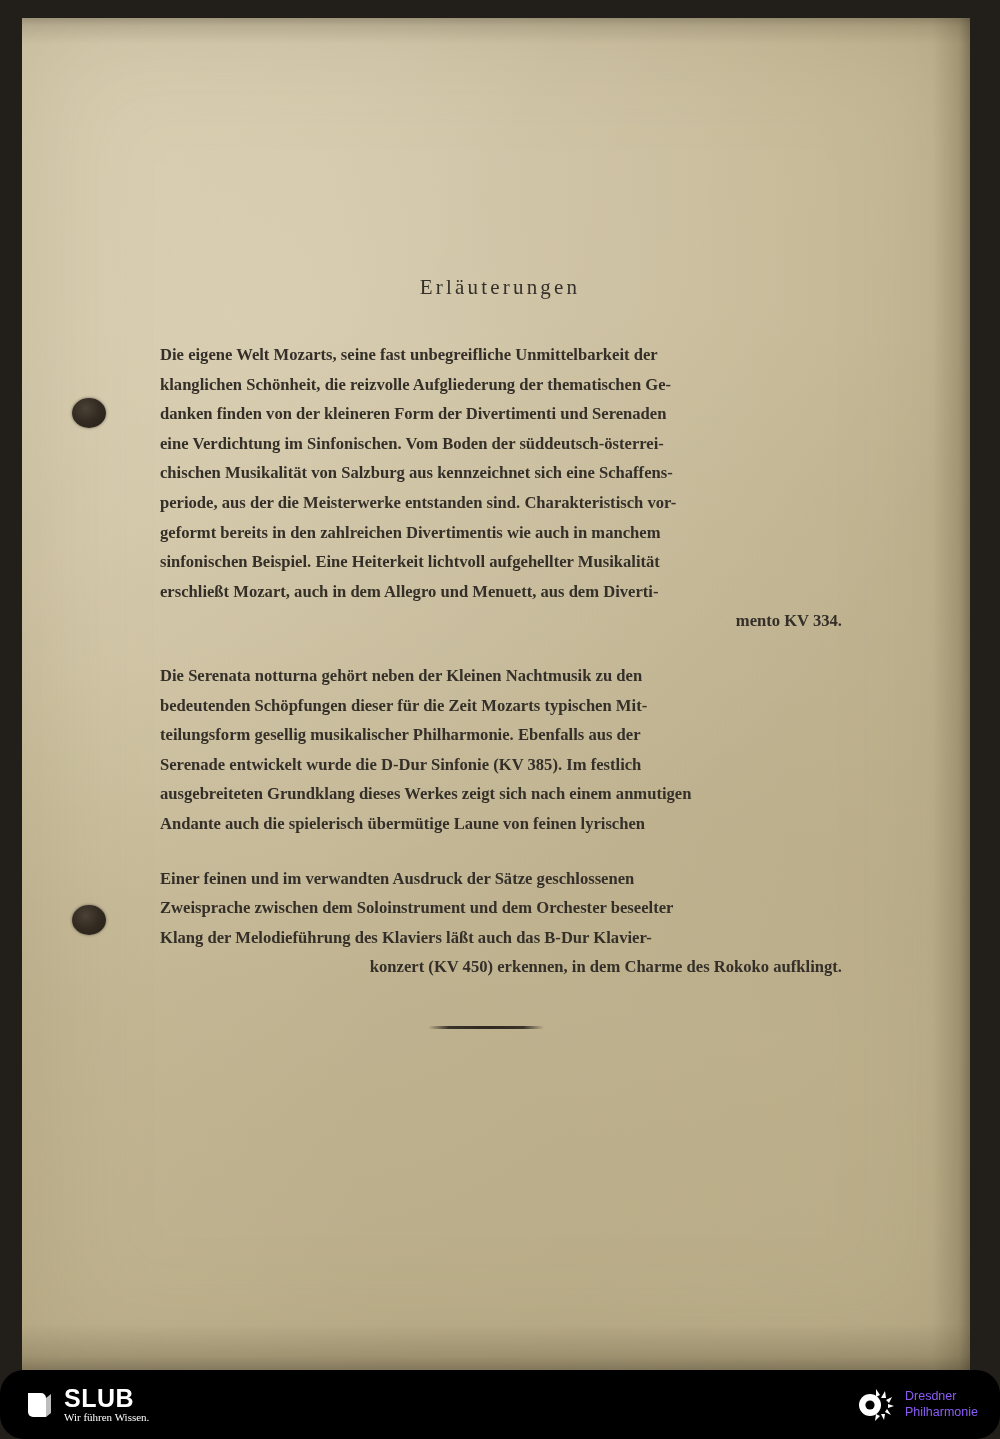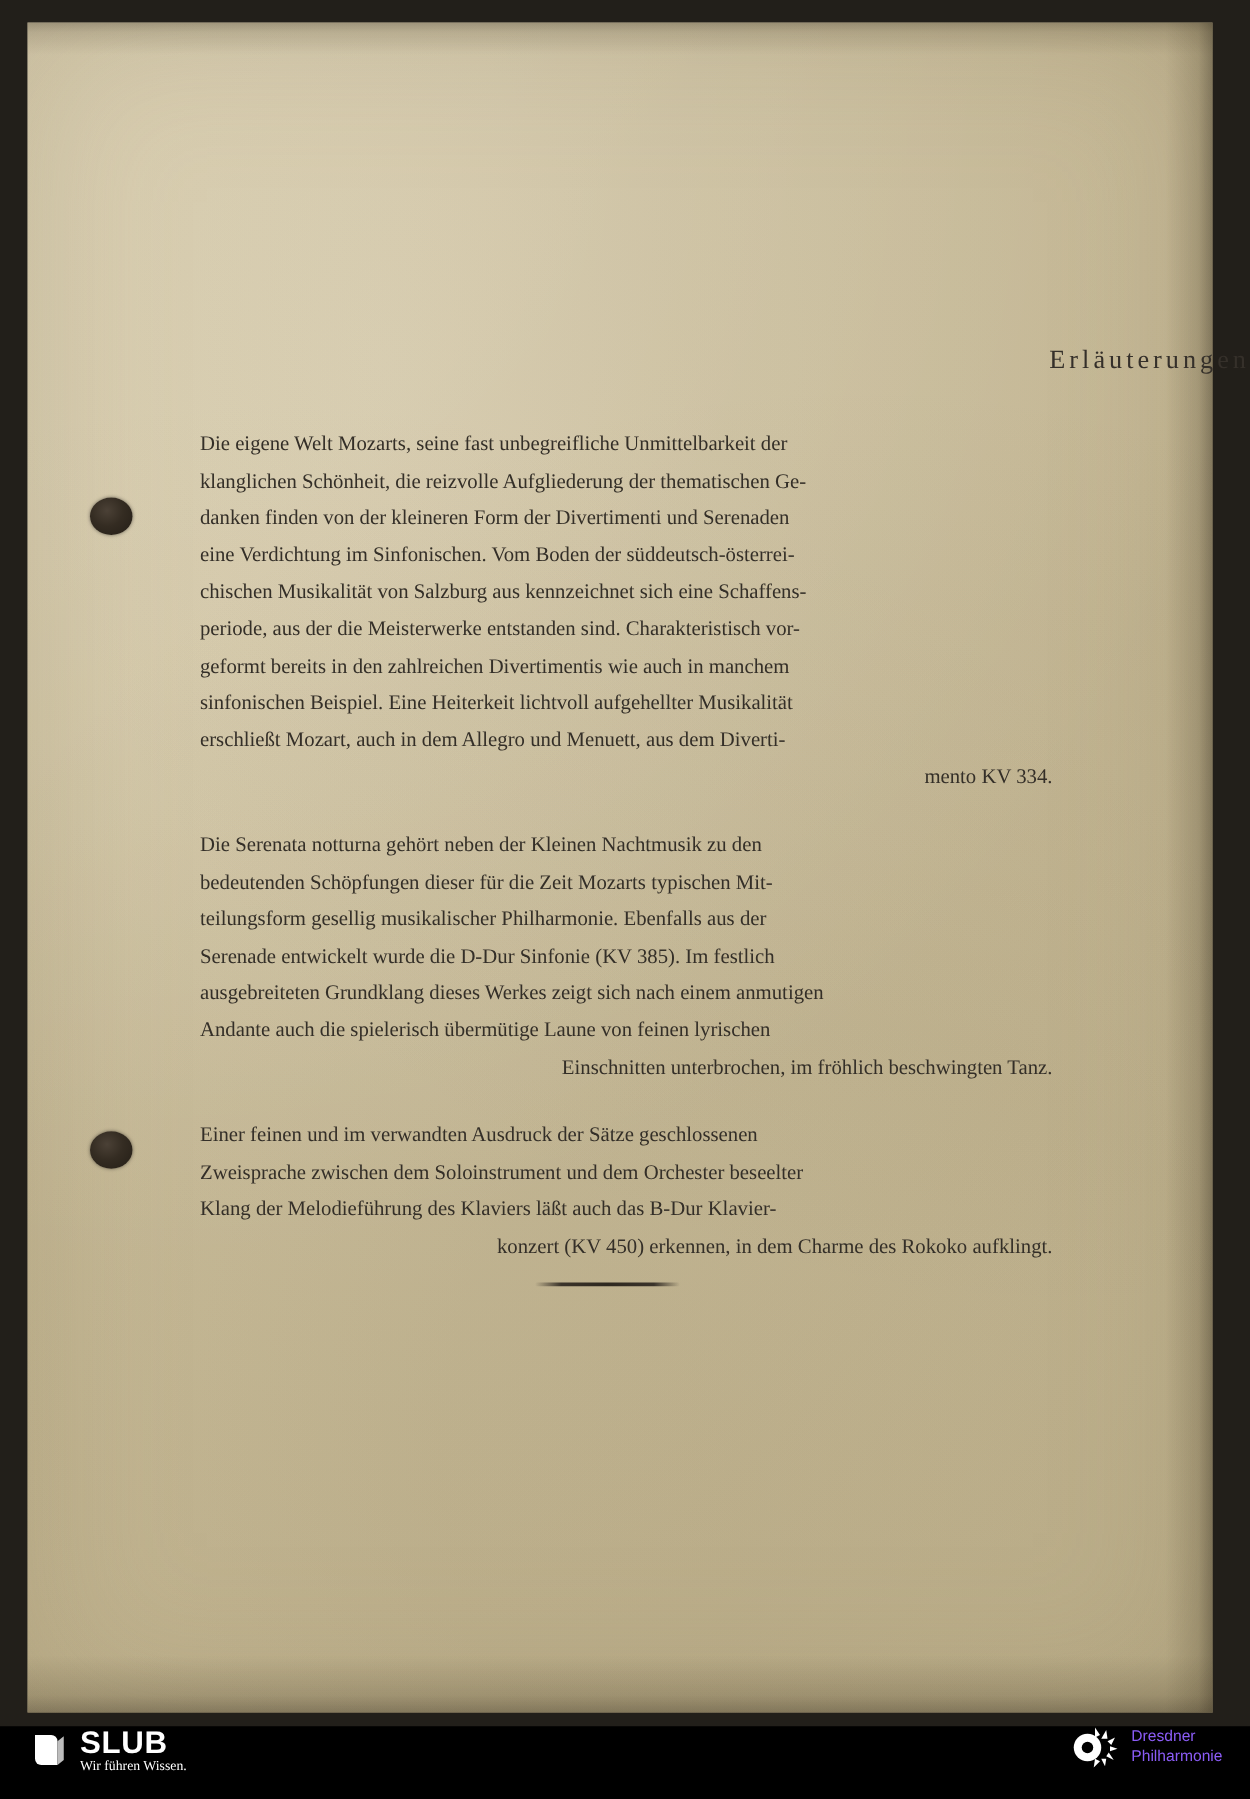--- a/index.html
+++ b/index.html
@@ -78,21 +78,21 @@
   }
   .punch-hole.top { left: 72px; top: 398px; }
   .punch-hole.bottom { left: 72px; top: 905px; }
 
   
   .doc-title {
     position: absolute;
     left: 0;
     right: 0;
     top: 275px;
-    text-align: right;
+    text-align: center;
     font-size: 21px;
     letter-spacing: 3.2px;
     color: #35302a;
     font-family: "Liberation Serif", serif;
   }
   .text-column {
     position: absolute;
     left: 160px;
     top: 340px;
     width: 682px;
@@ -105,46 +105,47 @@
   .para { margin: 0 0 25px 0; text-align: justify; }
   .para:last-child { margin-bottom: 0; }
 
   
   .jline {
     display: flex;
     justify-content: space-between;
     white-space: nowrap;
   }
   .jline.last { justify-content: flex-end; }
-  .jline .w { display: inline-block; }
+  .jline .w { display: inline-block; font-weight: bold; }
 
   
   .divider {
     position: absolute;
     left: 428px;
     top: 1026px;
     width: 116px;
     height: 3px;
     background: linear-gradient(to right, rgba(50,44,36,0) 0%, #3a332a 18%, #2e281f 50%, #3a332a 82%, rgba(50,44,36,0) 100%);
     border-radius: 2px;
   }
 
   
   .footer-bar {
     position: absolute;
     left: 0;
     right: 0;
     bottom: 0;
-    height: 58px;
+    height: 69px;
     background: #000000;
     display: flex;
-    align-items: flex-start;
+    align-items: center;
     justify-content: space-between;
     padding: 0 22px 0 26px;
     box-sizing: border-box;
+    border-radius: 24px;
   }
   .slub-logo {
     display: flex;
     align-items: center;
     gap: 11px;
   }
   .slub-mark {
     width: 27px;
     height: 30px;
     position: relative;
@@ -243,23 +244,20 @@
         <span class="w" style="display: inline;"><span>teilungsform</span><span class="sp"> </span><span>gesellig</span><span class="sp"> </span><span>musikalischer</span><span class="sp"> </span><span>Philharmonie.</span><span class="sp"> </span><span>Ebenfalls</span><span class="sp"> </span><span>aus</span><span class="sp"> </span><span>der</span></span>
       </div>
     <div class="jline">
         <span class="w" style="display: inline;"><span>Serenade</span><span class="sp"> </span><span>entwickelt</span><span class="sp"> </span><span>wurde</span><span class="sp"> </span><span>die</span><span class="sp"> </span><span>D-Dur</span><span class="sp"> </span><span>Sinfonie</span><span class="sp"> </span><span>(KV</span><span class="sp"> </span><span>385).</span><span class="sp"> </span><span>Im</span><span class="sp"> </span><span>festlich</span></span>
       </div>
     <div class="jline">
         <span class="w" style="display: inline;"><span>ausgebreiteten</span><span class="sp"> </span><span>Grundklang</span><span class="sp"> </span><span>dieses</span><span class="sp"> </span><span>Werkes</span><span class="sp"> </span><span>zeigt</span><span class="sp"> </span><span>sich</span><span class="sp"> </span><span>nach</span><span class="sp"> </span><span>einem</span><span class="sp"> </span><span>anmutigen</span></span>
       </div>
     <div class="jline">
         <span class="w" style="display: inline;"><span>Andante</span><span class="sp"> </span><span>auch</span><span class="sp"> </span><span>die</span><span class="sp"> </span><span>spielerisch</span><span class="sp"> </span><span>übermütige</span><span class="sp"> </span><span>Laune</span><span class="sp"> </span><span>von</span><span class="sp"> </span><span>feinen</span><span class="sp"> </span><span>lyrischen</span></span>
-      </div>
-    <div class="jline last">
-        <span class="w">Einschnitten unterbrochen, im fröhlich beschwingten Tanz.</span>
       </div>
   </div>
 
   <div class="para">
     <div class="jline">
         <span class="w" style="display: inline;"><span>Einer</span><span class="sp"> </span><span>feinen</span><span class="sp"> </span><span>und</span><span class="sp"> </span><span>im</span><span class="sp"> </span><span>verwandten</span><span class="sp"> </span><span>Ausdruck</span><span class="sp"> </span><span>der</span><span class="sp"> </span><span>Sätze</span><span class="sp"> </span><span>geschlossenen</span></span>
       </div>
     <div class="jline">
         <span class="w" style="display: inline;"><span>Zweisprache</span><span class="sp"> </span><span>zwischen</span><span class="sp"> </span><span>dem</span><span class="sp"> </span><span>Soloinstrument</span><span class="sp"> </span><span>und</span><span class="sp"> </span><span>dem</span><span class="sp"> </span><span>Orchester</span><span class="sp"> </span><span>beseelter</span></span>
       </div>

